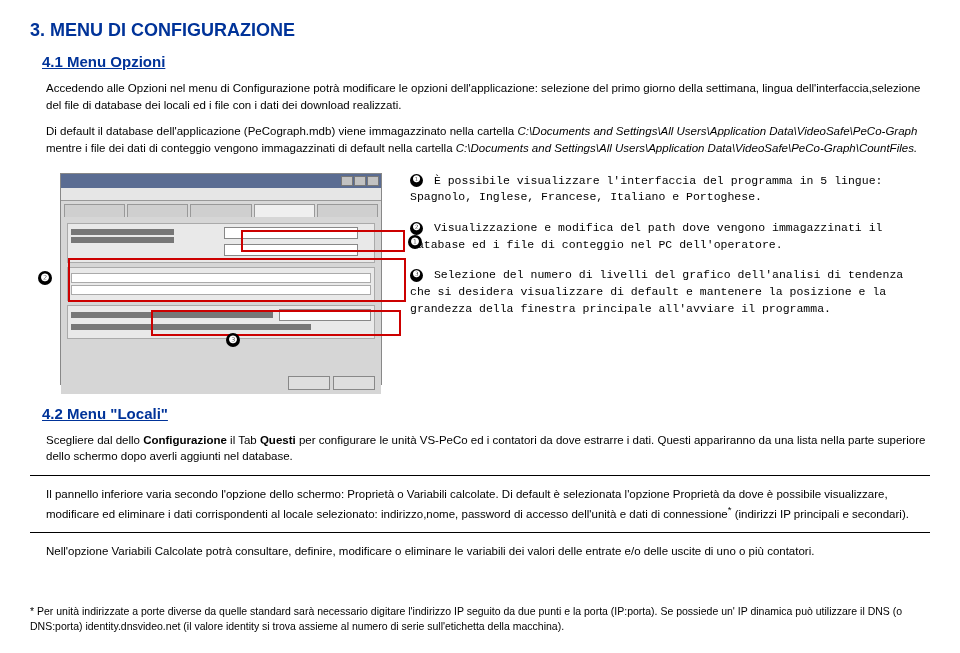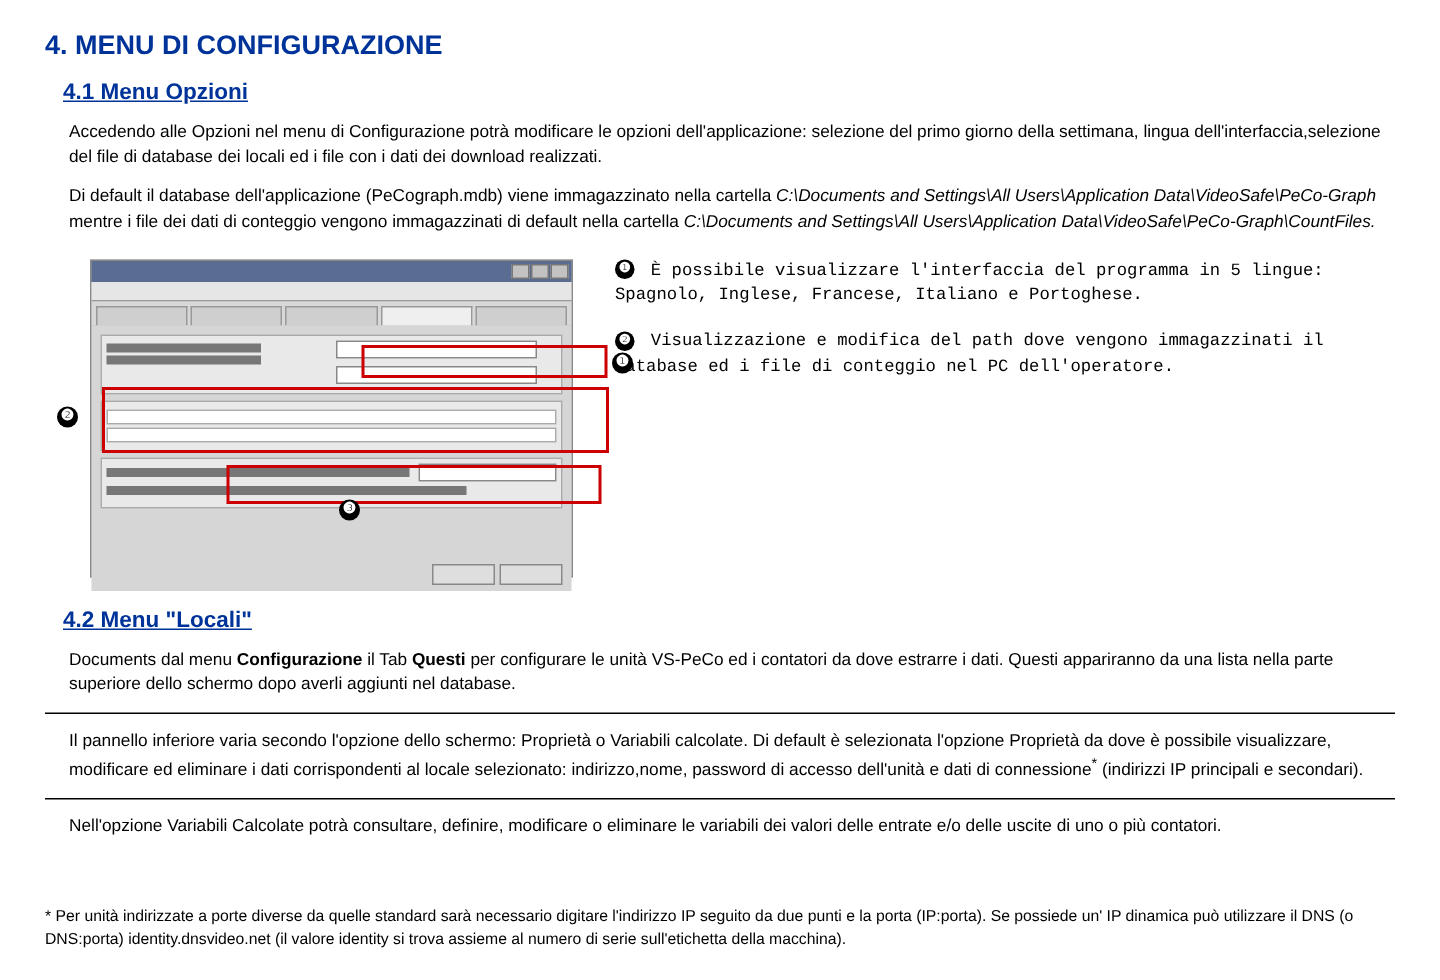--- a/index.html
+++ b/index.html
@@ -108,21 +108,21 @@
   .c3{top:160px;left:196px;}
   .feature-list p{margin:0 0 14px 0;font-size:11.5px;line-height:1.45;font-family:Liberation Mono, monospace;}
   .bullet{display:inline-block;width:13px;height:13px;border-radius:50%;background:#000;color:#fff;font-size:9px;line-height:13px;text-align:center;font-weight:bold;margin-right:4px;vertical-align:middle;}
   hr.thin{border:none;border-top:1px solid #000;margin:6px 0 10px 0;}
   .footnote{font-size:10.5px;line-height:1.4;margin-top:44px;}
   .pagenum{font-size:11px;margin-top:30px;}
 </style>
 </head>
 <body>
 
-<h1 class="section-title">4. MENU DI CONFIGURAZIONE</h1>
+<h1 class="section-title">3. MENU DI CONFIGURAZIONE</h1>
 
 <h2 class="sub-title">4.1 Menu Opzioni</h2>
 
 <p class="body-text">Accedendo alle Opzioni nel menu di Configurazione potrà modificare le opzioni dell'applicazione: selezione del primo giorno della settimana, lingua dell'interfaccia,selezione del file di database dei locali ed i file con i dati dei download realizzati.</p>
 
 <p class="body-text">
   <span>Di default il database dell'applicazione (PeCograph.mdb) viene immagazzinato nella cartella </span><span class="italic">C:\Documents and Settings\All Users\Application Data\VideoSafe\PeCo-Graph</span><span> mentre i file dei dati di conteggio vengono immagazzinati di default nella cartella </span><span class="italic">C:\Documents and Settings\All Users\Application Data\VideoSafe\PeCo-Graph\CountFiles.</span>
 </p>
 
 <div class="two-col">
@@ -175,27 +175,28 @@
       <div class="red-box rb3"></div>
     </div>
     <div class="callout c1">❶</div>
     <div class="callout c2">❷</div>
     <div class="callout c3">❸</div>
   </div>
 
   <div class="right-col feature-list">
     <p><span class="bullet">❶</span><span> È possibile visualizzare l'interfaccia del programma in 5 lingue: Spagnolo, Inglese, Francese, Italiano e Portoghese.</span></p>
     <p><span class="bullet">❷</span><span> Visualizzazione e modifica del path dove vengono immagazzinati il database ed i file di conteggio nel PC dell'operatore.</span></p>
+    <p><span class="bullet">❸</span><span> Selezione del numero di livelli del grafico dell'analisi di tendenza che si desidera visualizzare di default e mantenere la posizione e la grandezza della finestra principale all'avviare il programma.</span></p>
   </div>
 </div>
 
 <h2 class="sub-title">4.2 Menu "Locali"</h2>
 
 <p class="body-text">
-  <span>Documents dal menu </span><span class="bold">Configurazione</span><span> il Tab </span><span class="bold">Questi</span><span> per configurare le unità VS-PeCo ed i contatori da dove estrarre i dati. Questi appariranno da una lista nella parte superiore dello schermo dopo averli aggiunti nel database.</span>
+  <span>Scegliere dal dello </span><span class="bold">Configurazione</span><span> il Tab </span><span class="bold">Questi</span><span> per configurare le unità VS-PeCo ed i contatori da dove estrarre i dati. Questi appariranno da una lista nella parte superiore dello schermo dopo averli aggiunti nel database.</span>
 </p>
 
 <hr class="thin">
 
 <p class="body-text">
   <span>Il pannello inferiore varia secondo l'opzione dello schermo: Proprietà o Variabili calcolate. Di default è selezionata l'opzione Proprietà da dove è possibile visualizzare, modificare ed eliminare i dati corrispondenti al locale selezionato: indirizzo,nome, password di accesso dell'unità e dati di connessione</span><sup>*</sup><span> (indirizzi IP principali e secondari).</span>
 </p>
 
 <hr class="thin">
 

